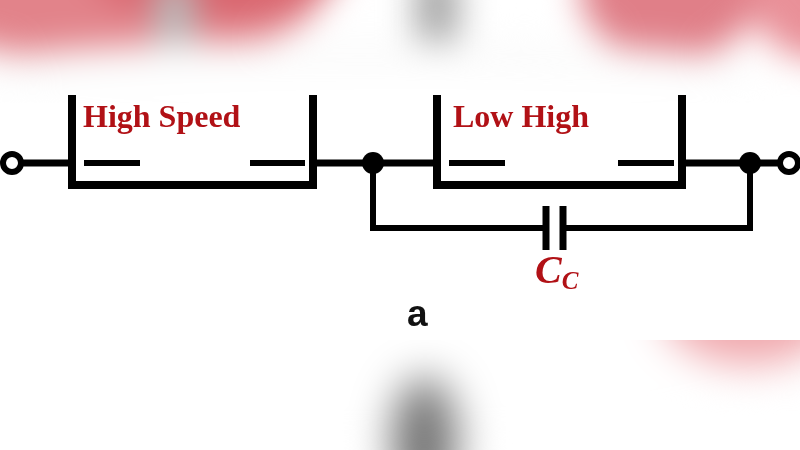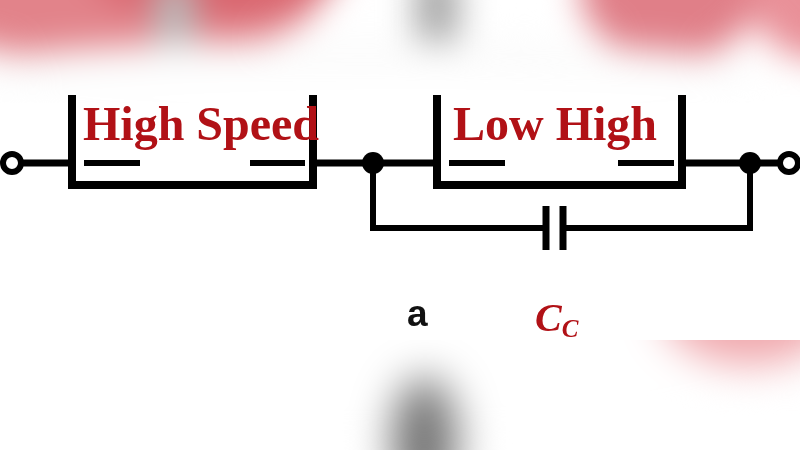--- a/index.html
+++ b/index.html
@@ -53,21 +53,21 @@
     top: 0;
   }
   .label-text {
     position: absolute;
     white-space: nowrap;
     line-height: 1;
   }
   #hs-label, #ls-label {
     font-family: "Liberation Serif", serif;
     font-weight: bold;
-    font-size: 48px;
+    font-size: 32px;
     color: #B11116;
     letter-spacing: 0px;
   }
   #cc-label {
     font-family: "Liberation Serif", serif;
     font-style: italic;
     font-weight: bold;
     font-size: 40px;
     color: #B11116;
   }
@@ -134,21 +134,21 @@
     <circle cx="750" cy="163" r="11" fill="#000"></circle>
 
     <circle cx="12" cy="163" r="9" fill="#fff" stroke="#000" stroke-width="6"></circle>
     <circle cx="789" cy="163" r="9" fill="#fff" stroke="#000" stroke-width="6"></circle>
   </svg>
 
   <div class="label-text" id="hs-label" style="left:83px; top:100px;">High Speed</div>
 
   <div class="label-text" id="ls-label" style="left:453px; top:100px;">Low High</div>
 
-  <div class="label-text" id="cc-label" style="left:535px; top:250px;margin-top:48px;"><span>C</span><span class="sub">C</span></div>
+  <div class="label-text" id="cc-label" style="left:535px; top:250px;"><span>C</span><span class="sub">C</span></div>
 
   <div class="label-text" id="panel-label" style="left:407px; top:295px;">a</div>
 
   <div class="blur-band" id="blur-bottom">
     <div class="blur-inner-soft">
       <div class="smudge" style="left:-40px; top:-40px; width:920px; height:200px; background:#ffffff;"></div>
       <div class="smudge" style="left:430px; top:75px; width:70px; height:130px; background:#8d8d8d;"></div>
       <div class="smudge" style="left:445px; top:95px; width:35px; height:110px; background:#6e6e6e;"></div>
       <div class="smudge" style="left:700px; top:-55px; width:180px; height:120px; background:#f0a8ad;"></div>
 

